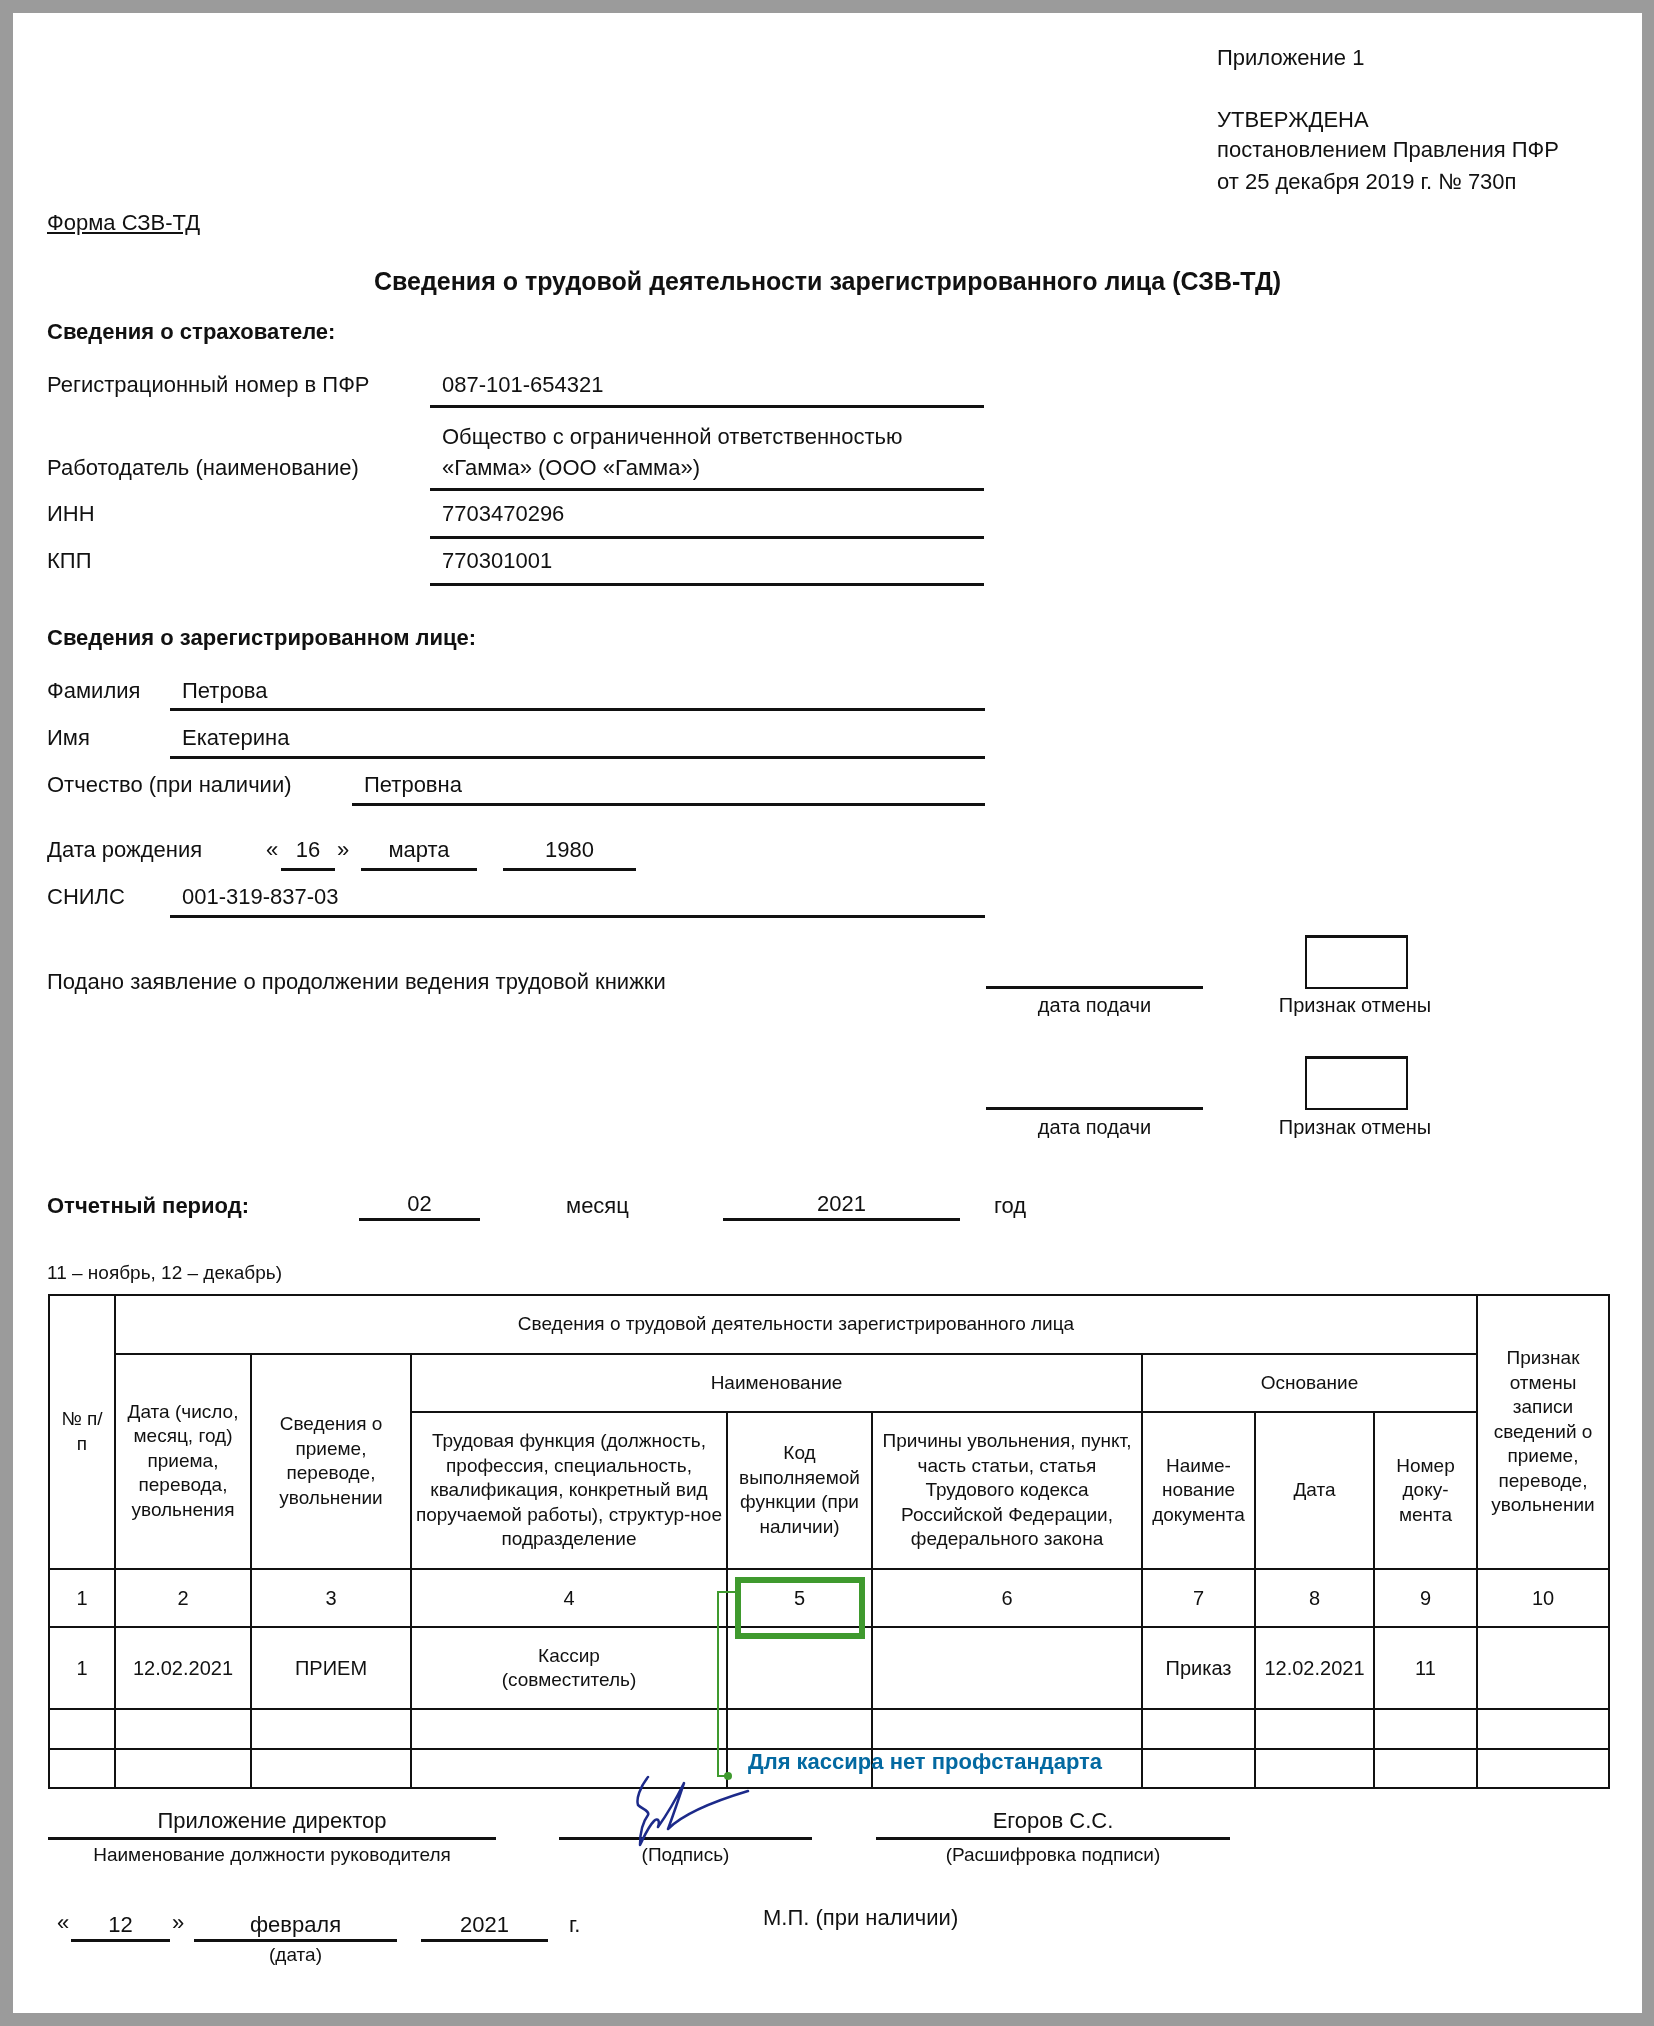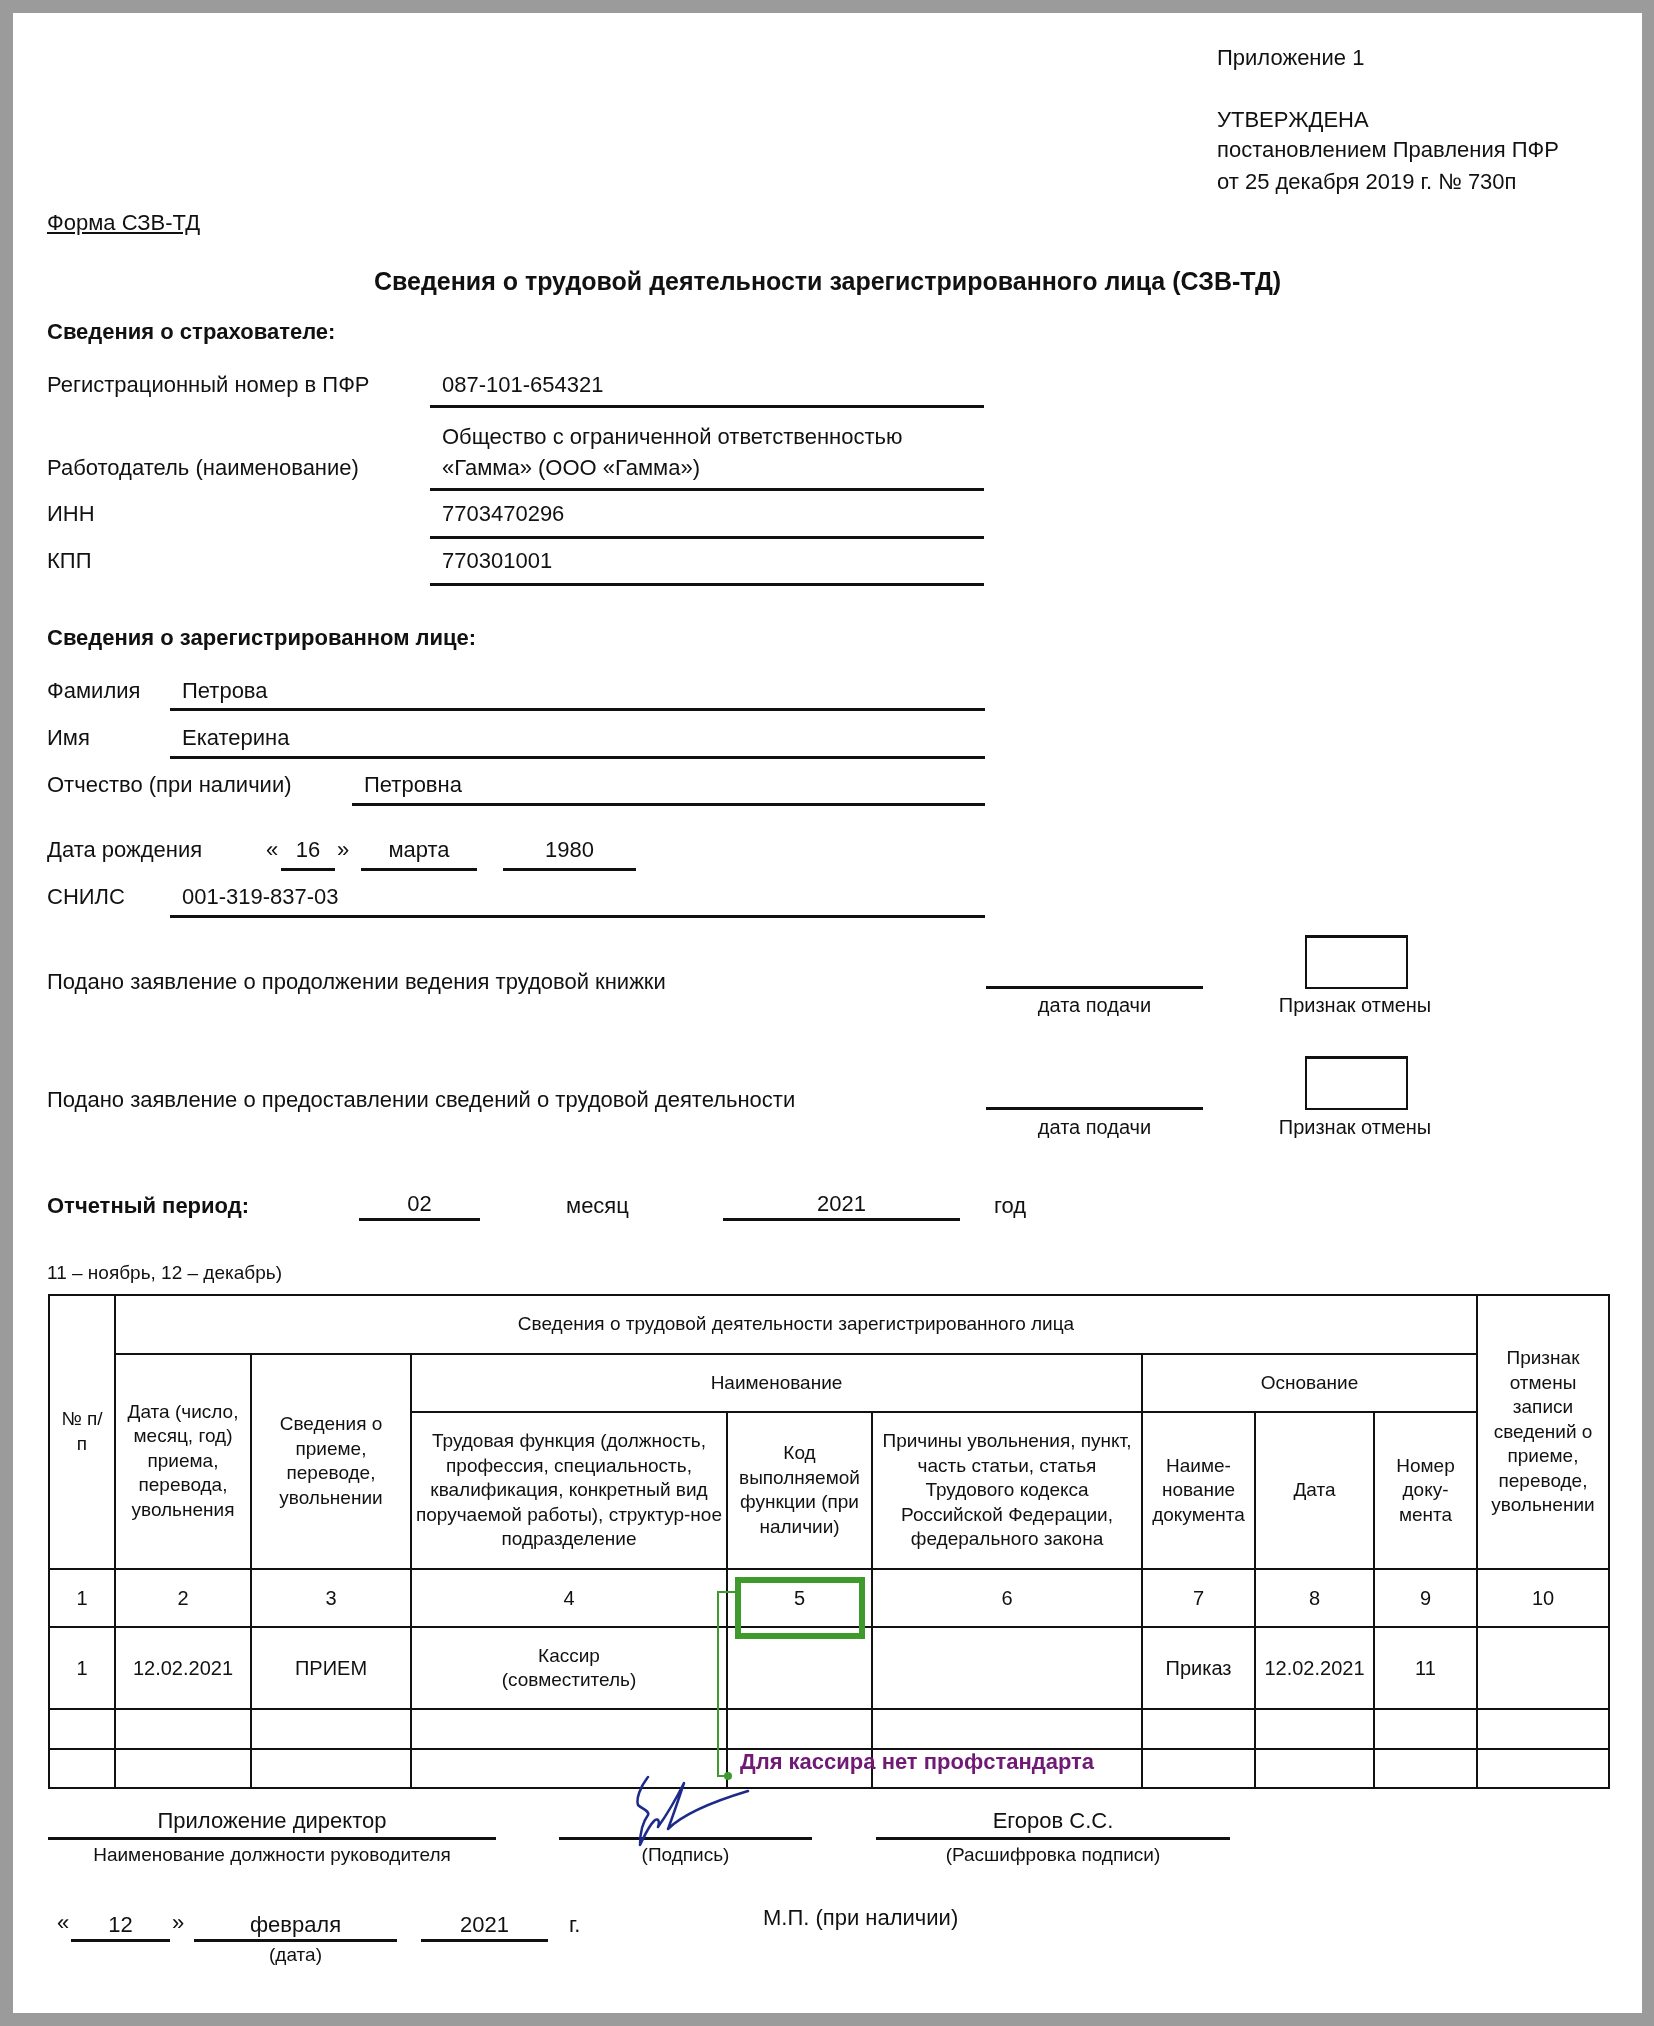--- a/index.html
+++ b/index.html
@@ -17,21 +17,21 @@
   
   .tbl { position:absolute; left:35px; top:1281px; border-collapse:collapse; table-layout:fixed;
          font-size:19px; line-height:24.5px; }
   .tbl td { border:2.5px solid #111; text-align:center; vertical-align:middle; padding:16px 2px; overflow:hidden; }
   .tbl .data td { font-size:20px; line-height:24px; }
   .green-box { position:absolute; left:722px; top:1564px; width:118px; height:50px; border:6px solid #3f9a2e; }
   .callout-v { position:absolute; left:704px; top:1579px; width:0; height:184px; border-left:2px solid #3f9a2e; }
   .callout-h { position:absolute; left:704px; top:1578px; width:18px; height:0; border-top:2px solid #3f9a2e; }
   .callout-dot { position:absolute; left:711px; top:1759px; width:8px; height:8px; border-radius:50%; background:#3f9a2e; }
   .callout-h2 { position:absolute; left:704px; top:1762px; width:10px; height:0; border-top:2px solid #3f9a2e; }
-  .callout-text { color:#701a75; font-weight:bold; font-size:22px; line-height:26px; }
+  .callout-text { color:#0369a1; font-weight:bold; font-size:22px; line-height:26px;margin-left:8px; }
   .sig { position:absolute; left:605px; top:1760px; width:140px; height:80px; }
 </style>
 </head>
 <body>
 
 <div class="page">
 
   <div class="abs t22" style="left:1204px; top:32px;">Приложение 1</div>
   <div class="abs t22" style="left:1204px; top:94px;">УТВЕРЖДЕНА</div>
   <div class="abs t22" style="left:1204px; top:124px;">постановлением Правления ПФР</div>
@@ -86,21 +86,20 @@
   <div class="abs t22" style="left:34px; top:871px;">СНИЛС</div>
   <div class="abs t22" style="left:169px; top:871px;">001-319-837-03</div>
   <div class="ul" style="left:157px; width:815px; top:902px;"></div>
 
   <div class="abs t22" style="left:34px; top:956px;">Подано заявление о продолжении ведения трудовой книжки</div>
   <div class="ul" style="left:973px; width:217px; top:973px;"></div>
   <div class="abs t20 c" style="left:973px; width:217px; top:980px;">дата подачи</div>
   <div class="box" style="left:1292px; top:922px; width:99px; height:49px;"></div>
   <div class="abs t20 c" style="left:1242px; width:200px; top:980px;">Признак отмены</div>
 
-  <div class="abs t22" style="left:34px; top:1074px;">Подано заявление о предоставлении сведений о трудовой деятельности</div>
   <div class="ul" style="left:973px; width:217px; top:1094px;"></div>
   <div class="abs t20 c" style="left:973px; width:217px; top:1102px;">дата подачи</div>
   <div class="box" style="left:1292px; top:1043px; width:99px; height:49px;"></div>
   <div class="abs t20 c" style="left:1242px; width:200px; top:1102px;">Признак отмены</div>
 
   <div class="abs t22 b" style="left:34px; top:1180px;">Отчетный период:</div>
   <div class="abs t22 c" style="left:346px; width:121px; top:1178px;">02</div>
   <div class="ul" style="left:346px; width:121px; top:1205px;"></div>
   <div class="abs t22" style="left:553px; top:1180px;">месяц</div>
   <div class="abs t22 c" style="left:710px; width:237px; top:1178px;">2021</div>

